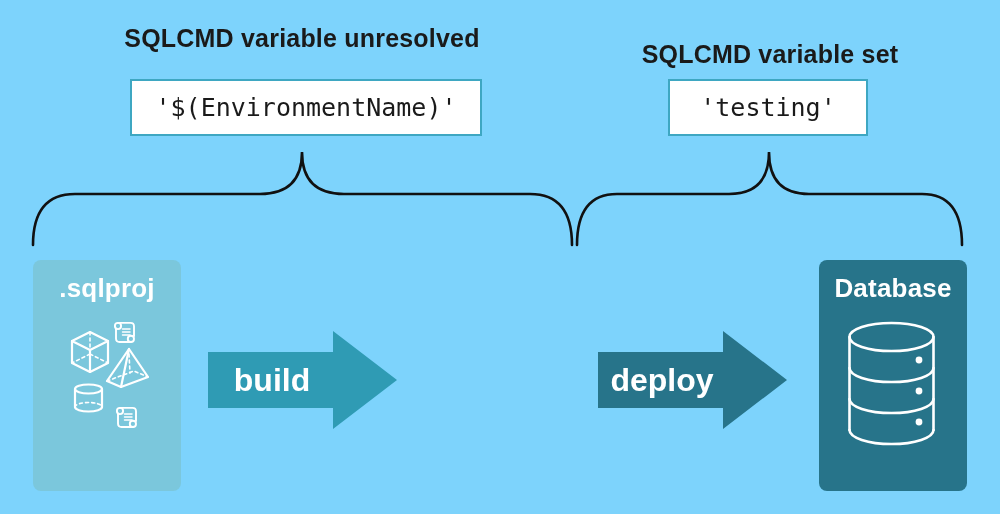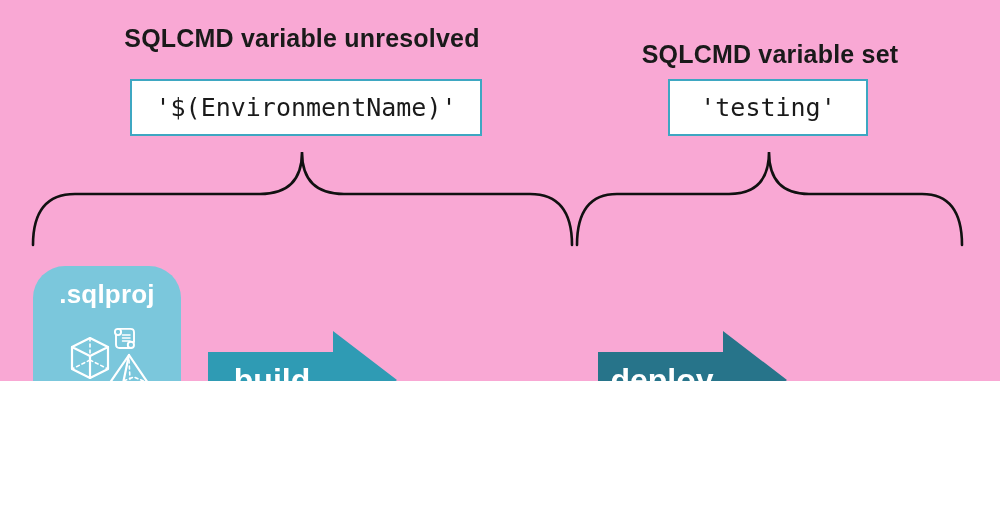--- a/index.html
+++ b/index.html
@@ -1,19 +1,19 @@
 <!DOCTYPE html>
 <html><head>
 <meta charset="utf-8">
 <style>
   html,body{margin:0;padding:0;background:#ffffff;}
   .canvas{
     position:relative;
-    width:1000px;height:381px;
-    background:#f9a8d4;
+    width:1000px;height:514px;
+    background:#7dd3fc;
     font-family:"Liberation Sans", sans-serif;
     overflow:hidden;
   }
   .heading{
     position:absolute;
     font-weight:700;
     font-size:25px;
     color:#1a1a1a;
     text-align:center;
     letter-spacing:0.2px;
@@ -32,22 +32,22 @@
     box-sizing:border-box;
   }
   #codebox-left{left:130px;width:352px;}
   #codebox-right{left:668px;width:200px;}
   .overlay{
     position:absolute;left:0;top:0;width:1000px;height:522px;
     pointer-events:none;
   }
   .card{
     position:absolute;
-    top:266px;width:148px;height:231px;
-    border-radius:32px;
+    top:260px;width:148px;height:231px;
+    border-radius:8px;
   }
   #card-sqlproj{left:33px;}
   #card-dacpac{left:425px;}
   #card-database{left:819px;}
   .card-label{
     position:absolute;left:0;right:0;top:13px;
     text-align:center;
     color:#ffffff;
     font-weight:700;
     font-size:26px;
@@ -147,14 +147,30 @@
         <g stroke-width="1.5">
           <line x1="9.5" y1="8" x2="17" y2="8"></line>
           <line x1="9.5" y1="11" x2="17" y2="11"></line>
           <line x1="9.5" y1="14" x2="17" y2="14"></line>
         </g>
       </g>
     </svg>
   </div>
 
 
+  <div class="card" id="card-database" style="background: rgb(39, 116, 138);">
+    <div class="card-label">Database</div>
+    <svg class="card-icon" viewBox="0 0 148 231" fill="none" stroke="#ffffff" stroke-width="2.6" stroke-linecap="round">
+      <ellipse cx="72.5" cy="77" rx="42" ry="14"></ellipse>
+      <line x1="30.5" y1="77" x2="30.5" y2="170"></line>
+      <line x1="114.5" y1="77" x2="114.5" y2="170"></line>
+      <path d="M30.5,108 A42,14 0 0 0 114.5,108"></path>
+      <path d="M30.5,139 A42,14 0 0 0 114.5,139"></path>
+      <path d="M30.5,170 A42,14 0 0 0 114.5,170"></path>
+      <g fill="#ffffff" stroke="none">
+        <circle cx="100" cy="100" r="3.4"></circle>
+        <circle cx="100" cy="131" r="3.4"></circle>
+        <circle cx="100" cy="162" r="3.4"></circle>
+      </g>
+    </svg>
+  </div>
 
 </div>
 
 </body></html>

